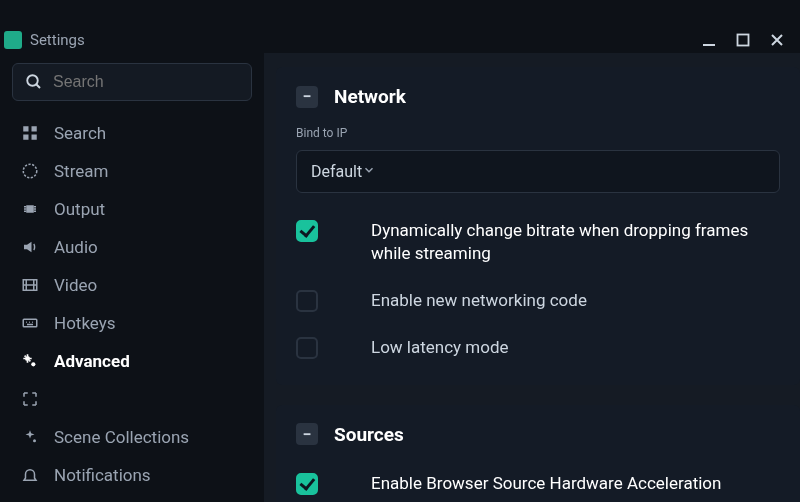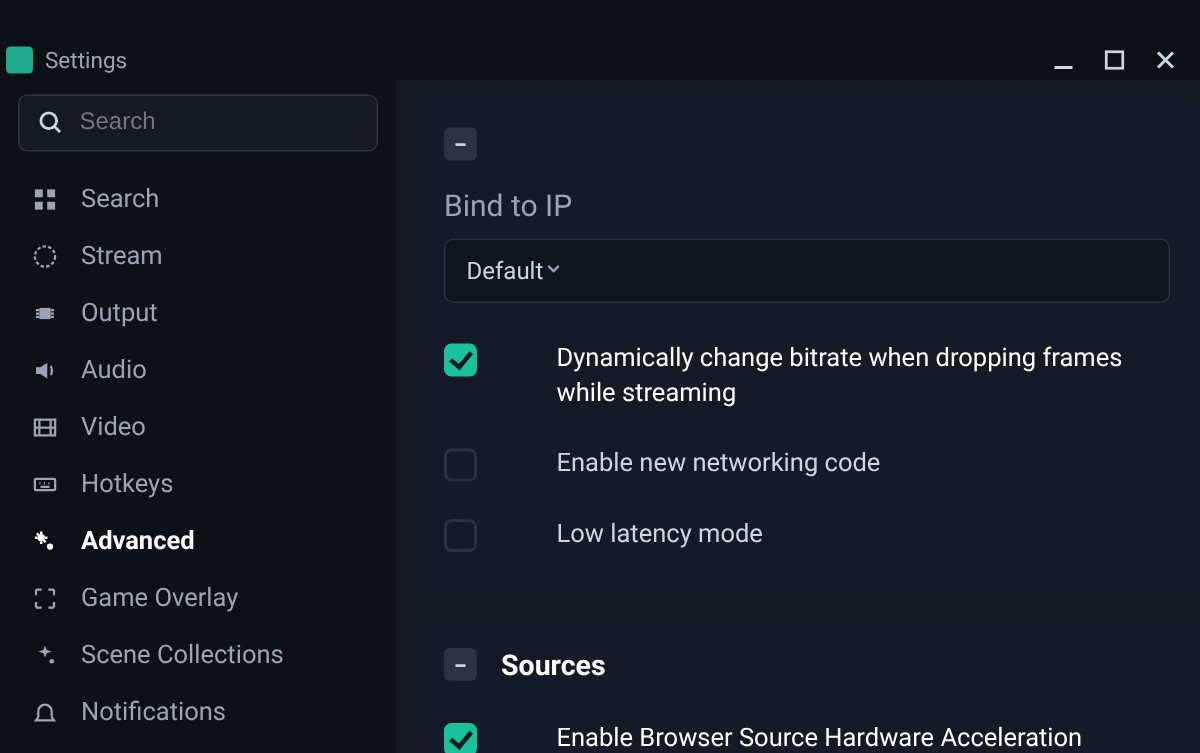--- a/index.html
+++ b/index.html
@@ -86,21 +86,21 @@
   background: #2a3340;
   border-radius: 4px;
   display: flex; align-items: center; justify-content: center;
   color: #cdd6e0;
   margin-right: 16px;
   font-weight: 700;
 }
 .section-header h3 {
   color: #fff; font-size: 19px; font-weight: 700;
 }
-.field-label { color: #9aa4b2; font-size: 20px; margin-bottom: 10px; }
+.field-label { color: #9aa4b2; font-size: 12px; margin-bottom: 10px; }
 .select {
   display: flex; align-items: center; justify-content: flex-start;
   background: #0f151e;
   border: 1px solid #2a3340;
   border-radius: 6px;
   padding: 11px 14px;
   color: #cdd6e0;
   font-size: 16px;
   margin-bottom: 18px;
   cursor: pointer;
@@ -240,21 +240,20 @@
             </svg>
           </span>
         <span>Advanced</span>
       </div>
       <div class="nav-item">
         <span class="icon">
             <svg viewBox="0 0 24 24" width="18" height="18" fill="none" stroke="currentColor" stroke-width="2">
               <path d="M4 4h5M4 4v5M20 4h-5M20 4v5M4 20h5M4 20v-5M20 20h-5M20 20v-5"></path>
             </svg>
           </span>
-        <span>Game Overlay</span>
       </div>
       <div class="nav-item">
         <span class="icon">
             <svg viewBox="0 0 24 24" width="18" height="18" fill="currentColor">
               <path d="M12 3l1.5 4L18 8.5l-4.5 1.5L12 14l-1.5-4L6 8.5 10.5 7z"></path>
               <circle cx="18" cy="17" r="2"></circle>
             </svg>
           </span>
         <span>Scene Collections</span>
       </div>
@@ -278,20 +277,21 @@
         <span>Appearance</span>
       </div>
     </div>
   </div>
 
   <div class="main">
     <div class="panel">
       <div class="section">
         <div class="section-header">
           <div class="collapse">−</div>
+          <h3>Network</h3>
         </div>
 
         <div class="field-label">Bind to IP</div>
         <div class="select">
           <span>Default</span>
           <span class="chev">
             <svg width="14" height="14" viewBox="0 0 24 24" fill="none" stroke="currentColor" stroke-width="2.5">
                 <path d="M6 9l6 6 6-6"></path>
               </svg>
           </span>

